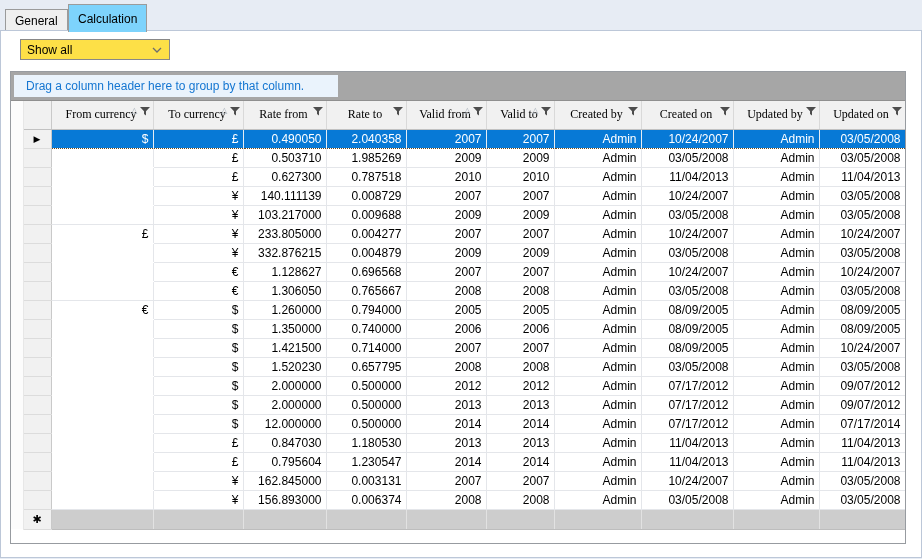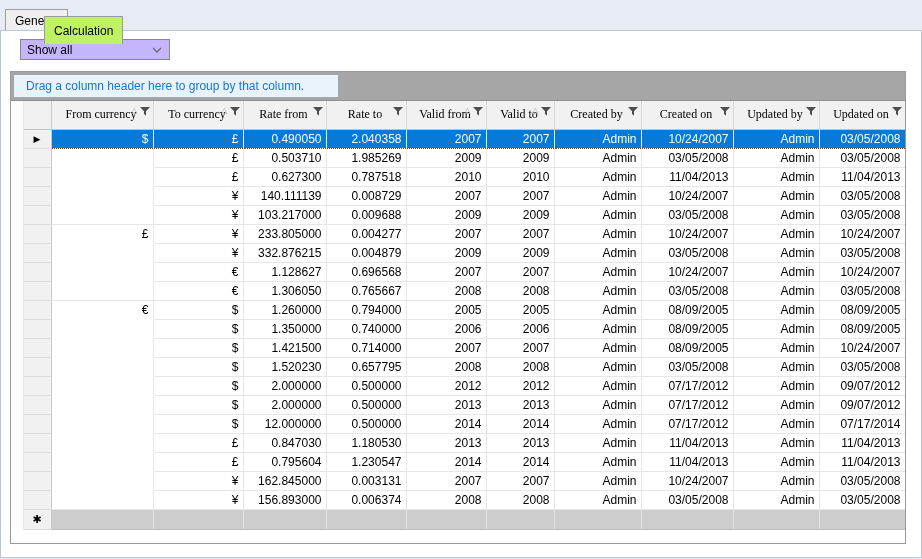--- a/index.html
+++ b/index.html
@@ -5,26 +5,26 @@
   * { margin:0; padding:0; box-sizing:border-box; }
   html,body { width:922px; height:559px; }
   body { font-family:"Liberation Sans", sans-serif; font-size:12px; color:#000; background:#fff; }
 
   .screen { position:relative; width:922px; height:559px; background:#E7ECF4; overflow:hidden; }
 
   
   .tabstrip { position:absolute; top:0; left:0; right:0; height:31px; }
   .tab { position:absolute; border:1px solid #9B9B9B; border-bottom:none; padding:0 9px; display:flex; align-items:center; cursor:default; white-space:nowrap; }
   .tab-inactive { left:5px; top:9px; height:23px; background:#EFEFEF; z-index:1; }
-  .tab-active { left:44px; top:4px; height:28px; background:#bef264; z-index:3;margin-top:12px; }
+  .tab-active { left:68px; top:4px; height:28px; background:#7dd3fc; z-index:3; }
 
   .tabpage { position:absolute; top:30px; left:0; width:922px; height:528px; background:#FFFFFF; border:1px solid #BCC7D8; z-index:2; }
 
   
-  .combobox { position:absolute; left:19px; top:8px; width:150px; height:21px; background:#c4b5fd; border:1px solid #888888; display:flex; align-items:center; padding:0 22px 0 6px; }
+  .combobox { position:absolute; left:19px; top:8px; width:150px; height:21px; background:#fde047; border:1px solid #888888; display:flex; align-items:center; padding:0 22px 0 6px; }
   .combobox .chev { position:absolute; right:7px; top:7px; }
 
   
   .grid { position:absolute; left:9px; top:40px; width:896px; height:473px; border:1px solid #979BA0; background:#fff; overflow:hidden; }
   .group-panel { position:relative; height:29px; background:#A6A6A6; border-bottom:1px solid #8F8F8F; }
   .hint-box { position:absolute; left:3px; top:3px; width:324px; height:22px; background:#EAF3FC; color:#1576D1; display:flex; align-items:center; padding-left:12px; }
 
   table.grid-table { border-collapse:collapse; table-layout:fixed; width:894px; }
   .grid-table th, .grid-table td { font-weight:normal; font-size:12px; overflow:hidden; white-space:nowrap; }
 

